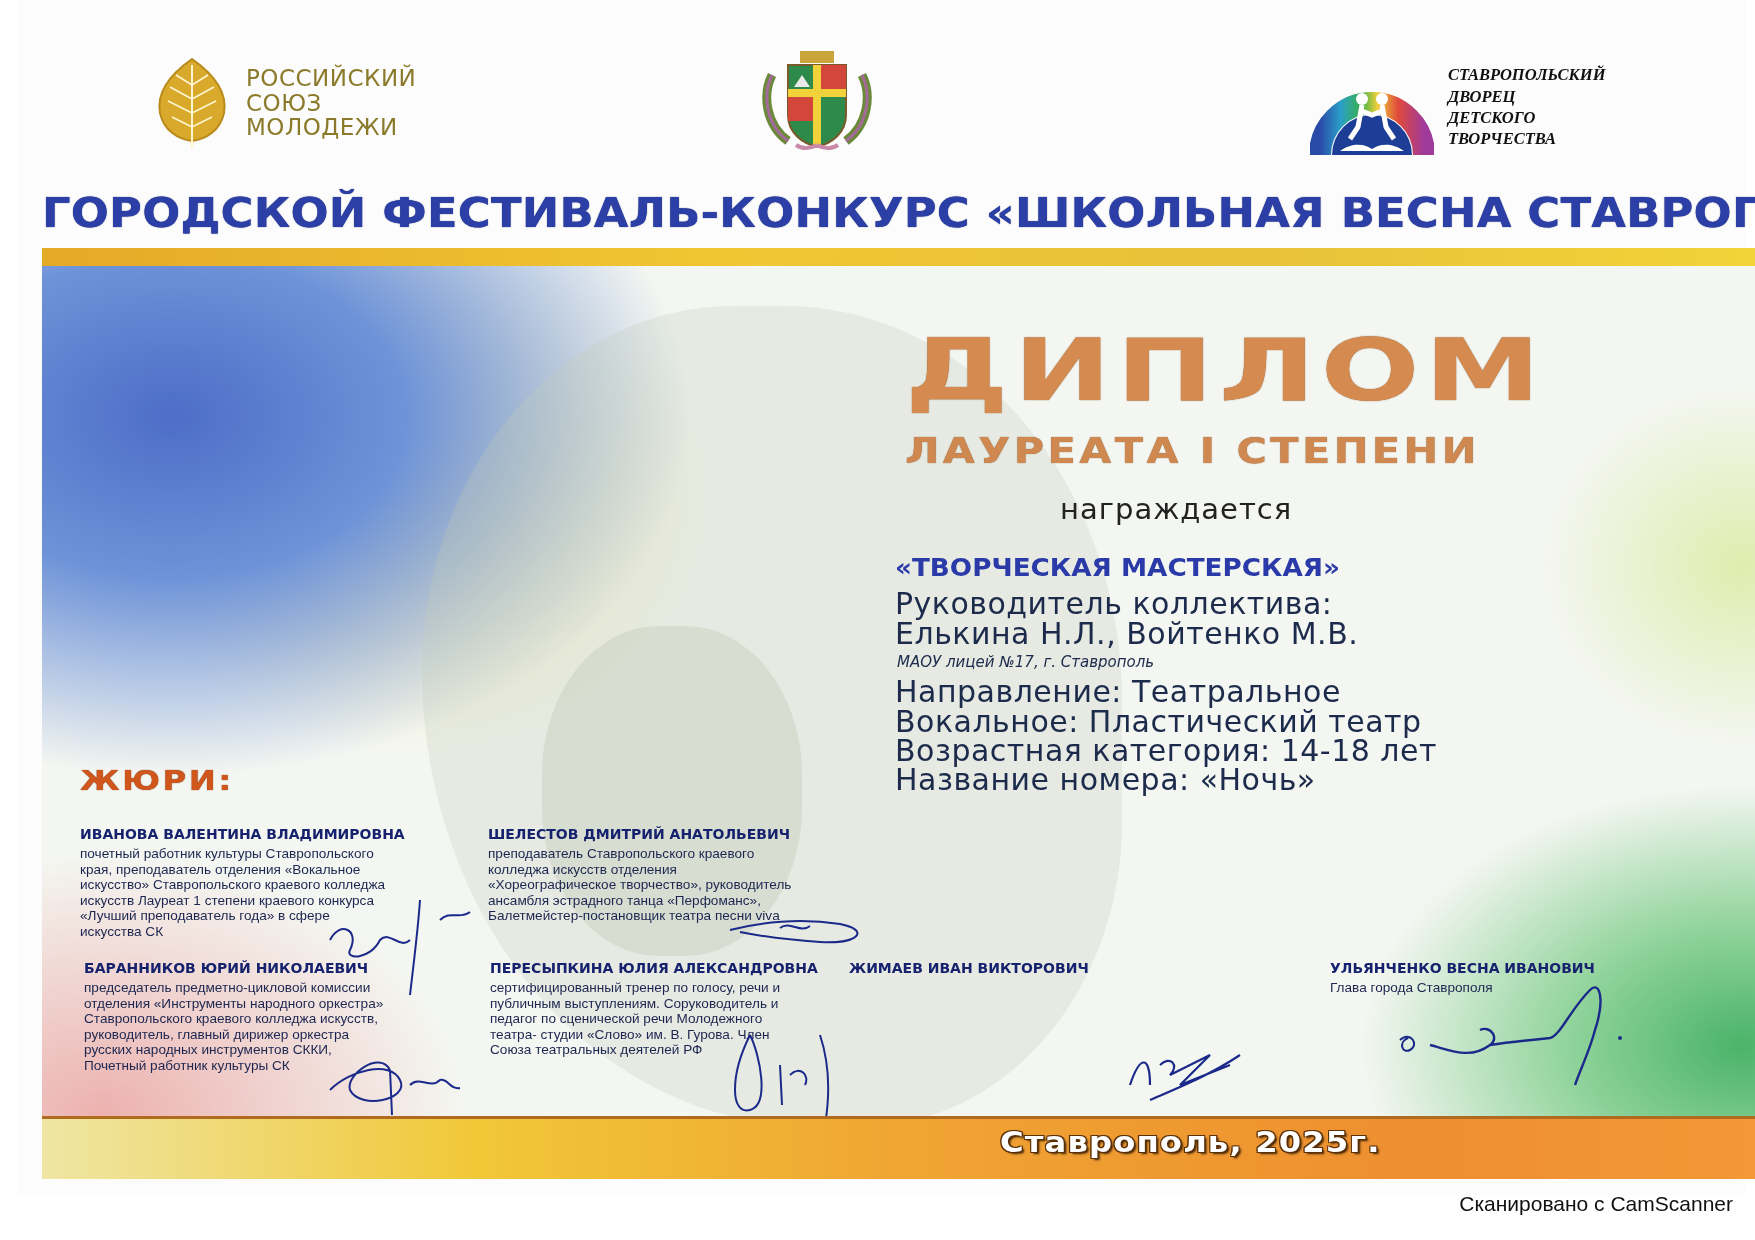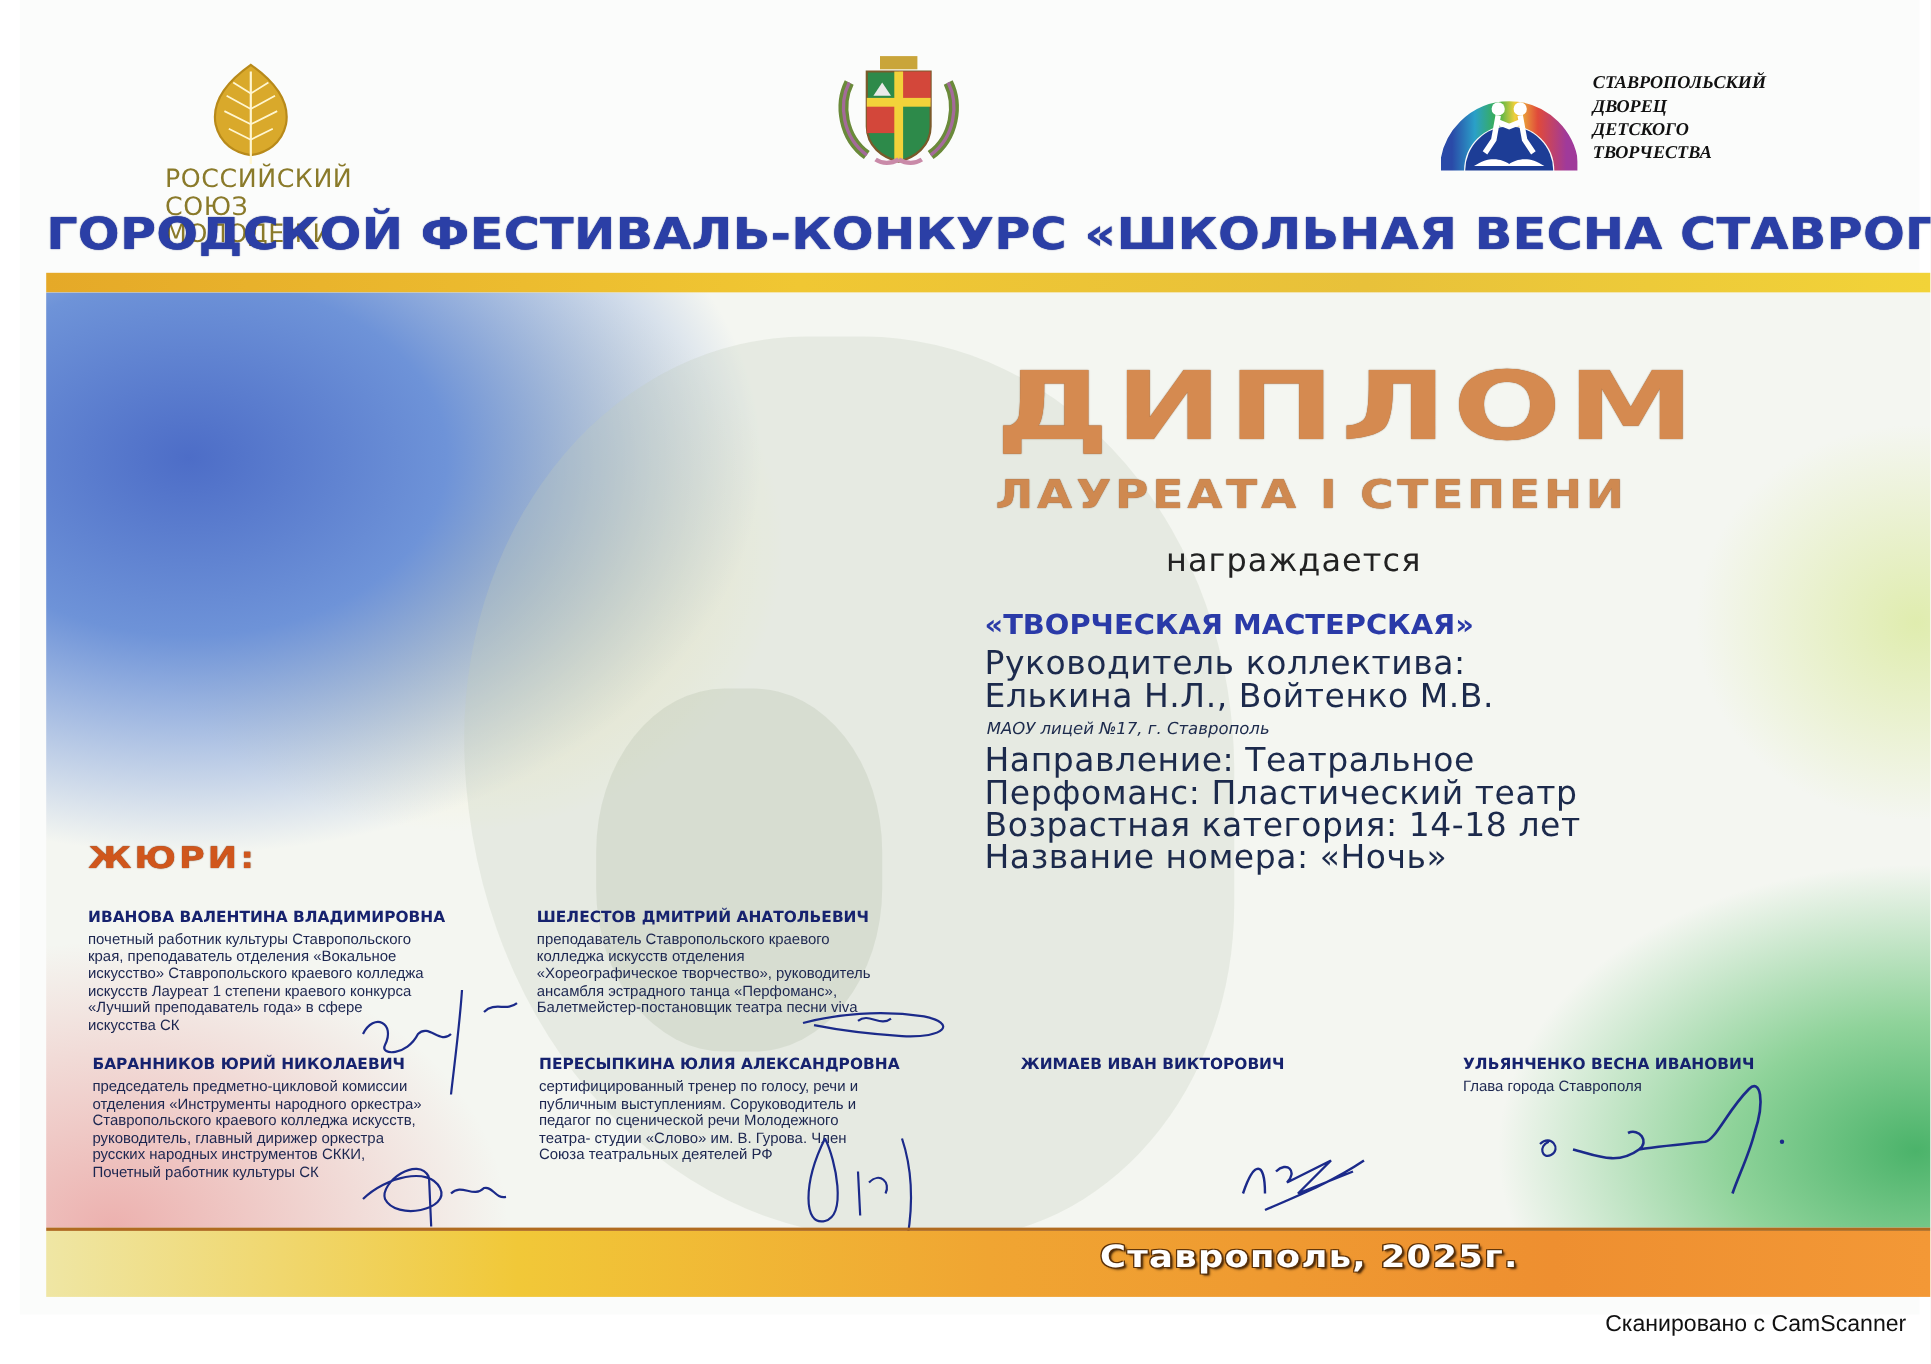--- a/index.html
+++ b/index.html
@@ -34,21 +34,21 @@
   .sig{position:absolute;}
   .bottom-bar{position:absolute;left:42px;top:1116px;width:1713px;height:60px;background:linear-gradient(90deg,#efe6a4 0%,#f1c838 25%,#f0a532 50%,#ee8f30 80%,#f39836 100%);border-top:3px solid #b06b20;}
   .city-year{position:absolute;left:1000px;top:1126px;font-family:"DejaVu Sans",sans-serif;font-weight:bold;font-size:28px;color:#ffffff;letter-spacing:1px;text-shadow:1px 1px 0 #5a3008,-1px -1px 0 #5a3008,1px -1px 0 #5a3008,-1px 1px 0 #5a3008,2px 2px 2px #3a2008;transform:scaleX(1.15);transform-origin:left top;}
   .camscanner{position:absolute;right:22px;top:1192px;font-family:"Liberation Sans",sans-serif;font-size:21px;color:#111;}
 </style>
 </head>
 <body>
 
 <div class="sheet"></div>
 
-<div class="logo rsm" style="left:136px;top:55px;flex-direction:column;">
+<div class="logo rsm" style="left:152px;top:55px;">
   <svg width="80" height="96" viewBox="0 0 80 96">
     <path d="M40 4 C60 18 76 36 72 58 C68 76 54 84 40 86 C26 84 12 76 8 58 C4 36 20 18 40 4Z" fill="#d9a92b" stroke="#b88a1a" stroke-width="2"></path>
     <path d="M40 10 L40 94" stroke="#fff6d0" stroke-width="2"></path>
     <path d="M40 30 L24 20 M40 30 L56 20 M40 44 L18 32 M40 44 L62 32 M40 58 L16 46 M40 58 L64 46 M40 72 L20 62 M40 72 L60 62" stroke="#fff6d0" stroke-width="1.6"></path>
   </svg>
   <div class="logo-text">
     <div>РОССИЙСКИЙ</div>
     <div>СОЮЗ</div>
     <div>МОЛОДЕЖИ</div>
   </div>
@@ -106,21 +106,21 @@
 
 <div class="diploma-word">ДИПЛОМ</div>
 <div class="laureate">ЛАУРЕАТА I СТЕПЕНИ</div>
 <div class="awarded">награждается</div>
 
 <div class="team-name">«ТВОРЧЕСКАЯ МАСТЕРСКАЯ»</div>
 <div class="info" style="top:586px;">Руководитель коллектива:</div>
 <div class="info" style="top:616px;">Елькина Н.Л., Войтенко М.В.</div>
 <div class="school">МАОУ лицей №17, г. Ставрополь</div>
 <div class="info" style="top:674px;">Направление: Театральное</div>
-<div class="info" style="top:704px;">Перфоманс: Пластический театр</div>
+<div class="info" style="top:704px;">Вокальное: Пластический театр</div>
 <div class="info" style="top:733px;">Возрастная категория: 14-18  лет</div>
 <div class="info" style="top:762px;">Название номера: «Ночь»</div>
 
 <div class="jury-title">ЖЮРИ:</div>
 
 <div class="juror" style="left:80px;top:826px;">
   <div class="juror-name">ИВАНОВА ВАЛЕНТИНА ВЛАДИМИРОВНА</div>
   <div class="juror-desc">почетный работник культуры Ставропольского
 края, преподаватель отделения «Вокальное
 искусство» Ставропольского краевого колледжа
@@ -146,21 +146,21 @@
 Почетный работник культуры СК</div>
 </div>
 <div class="juror" style="left:490px;top:960px;">
   <div class="juror-name">ПЕРЕСЫПКИНА ЮЛИЯ АЛЕКСАНДРОВНА</div>
   <div class="juror-desc">сертифицированный тренер по голосу, речи и
 публичным выступлениям. Соруководитель и
 педагог по сценической речи Молодежного
 театра- студии «Слово» им. В. Гурова. Член
 Союза театральных деятелей РФ</div>
 </div>
-<div class="juror" style="left:928px;top:960px;">
+<div class="juror" style="left:849px;top:960px;">
   <div class="juror-name">ЖИМАЕВ ИВАН ВИКТОРОВИЧ</div>
 </div>
 <div class="juror" style="left:1330px;top:960px;">
   <div class="juror-name">УЛЬЯНЧЕНКО ВЕСНА ИВАНОВИЧ</div>
   <div class="juror-desc">Глава города Ставрополя</div>
 </div>
 
 <svg class="sig" style="left:300px;top:890px;" width="180" height="110">
   <path d="M30 50 C40 30 60 40 50 60 C45 70 70 70 80 50 C90 40 100 60 110 50" stroke="#1b2a8a" stroke-width="2" fill="none"></path>
   <path d="M120 10 C118 40 114 70 110 105" stroke="#1b2a8a" stroke-width="2" fill="none"></path>

